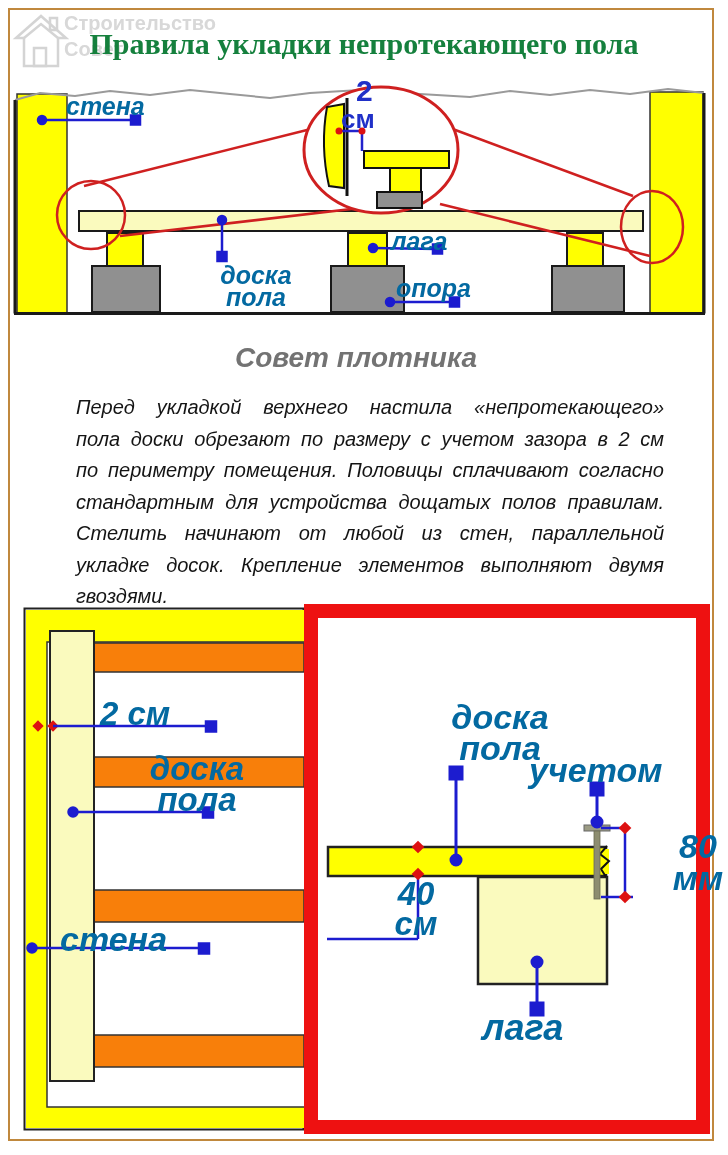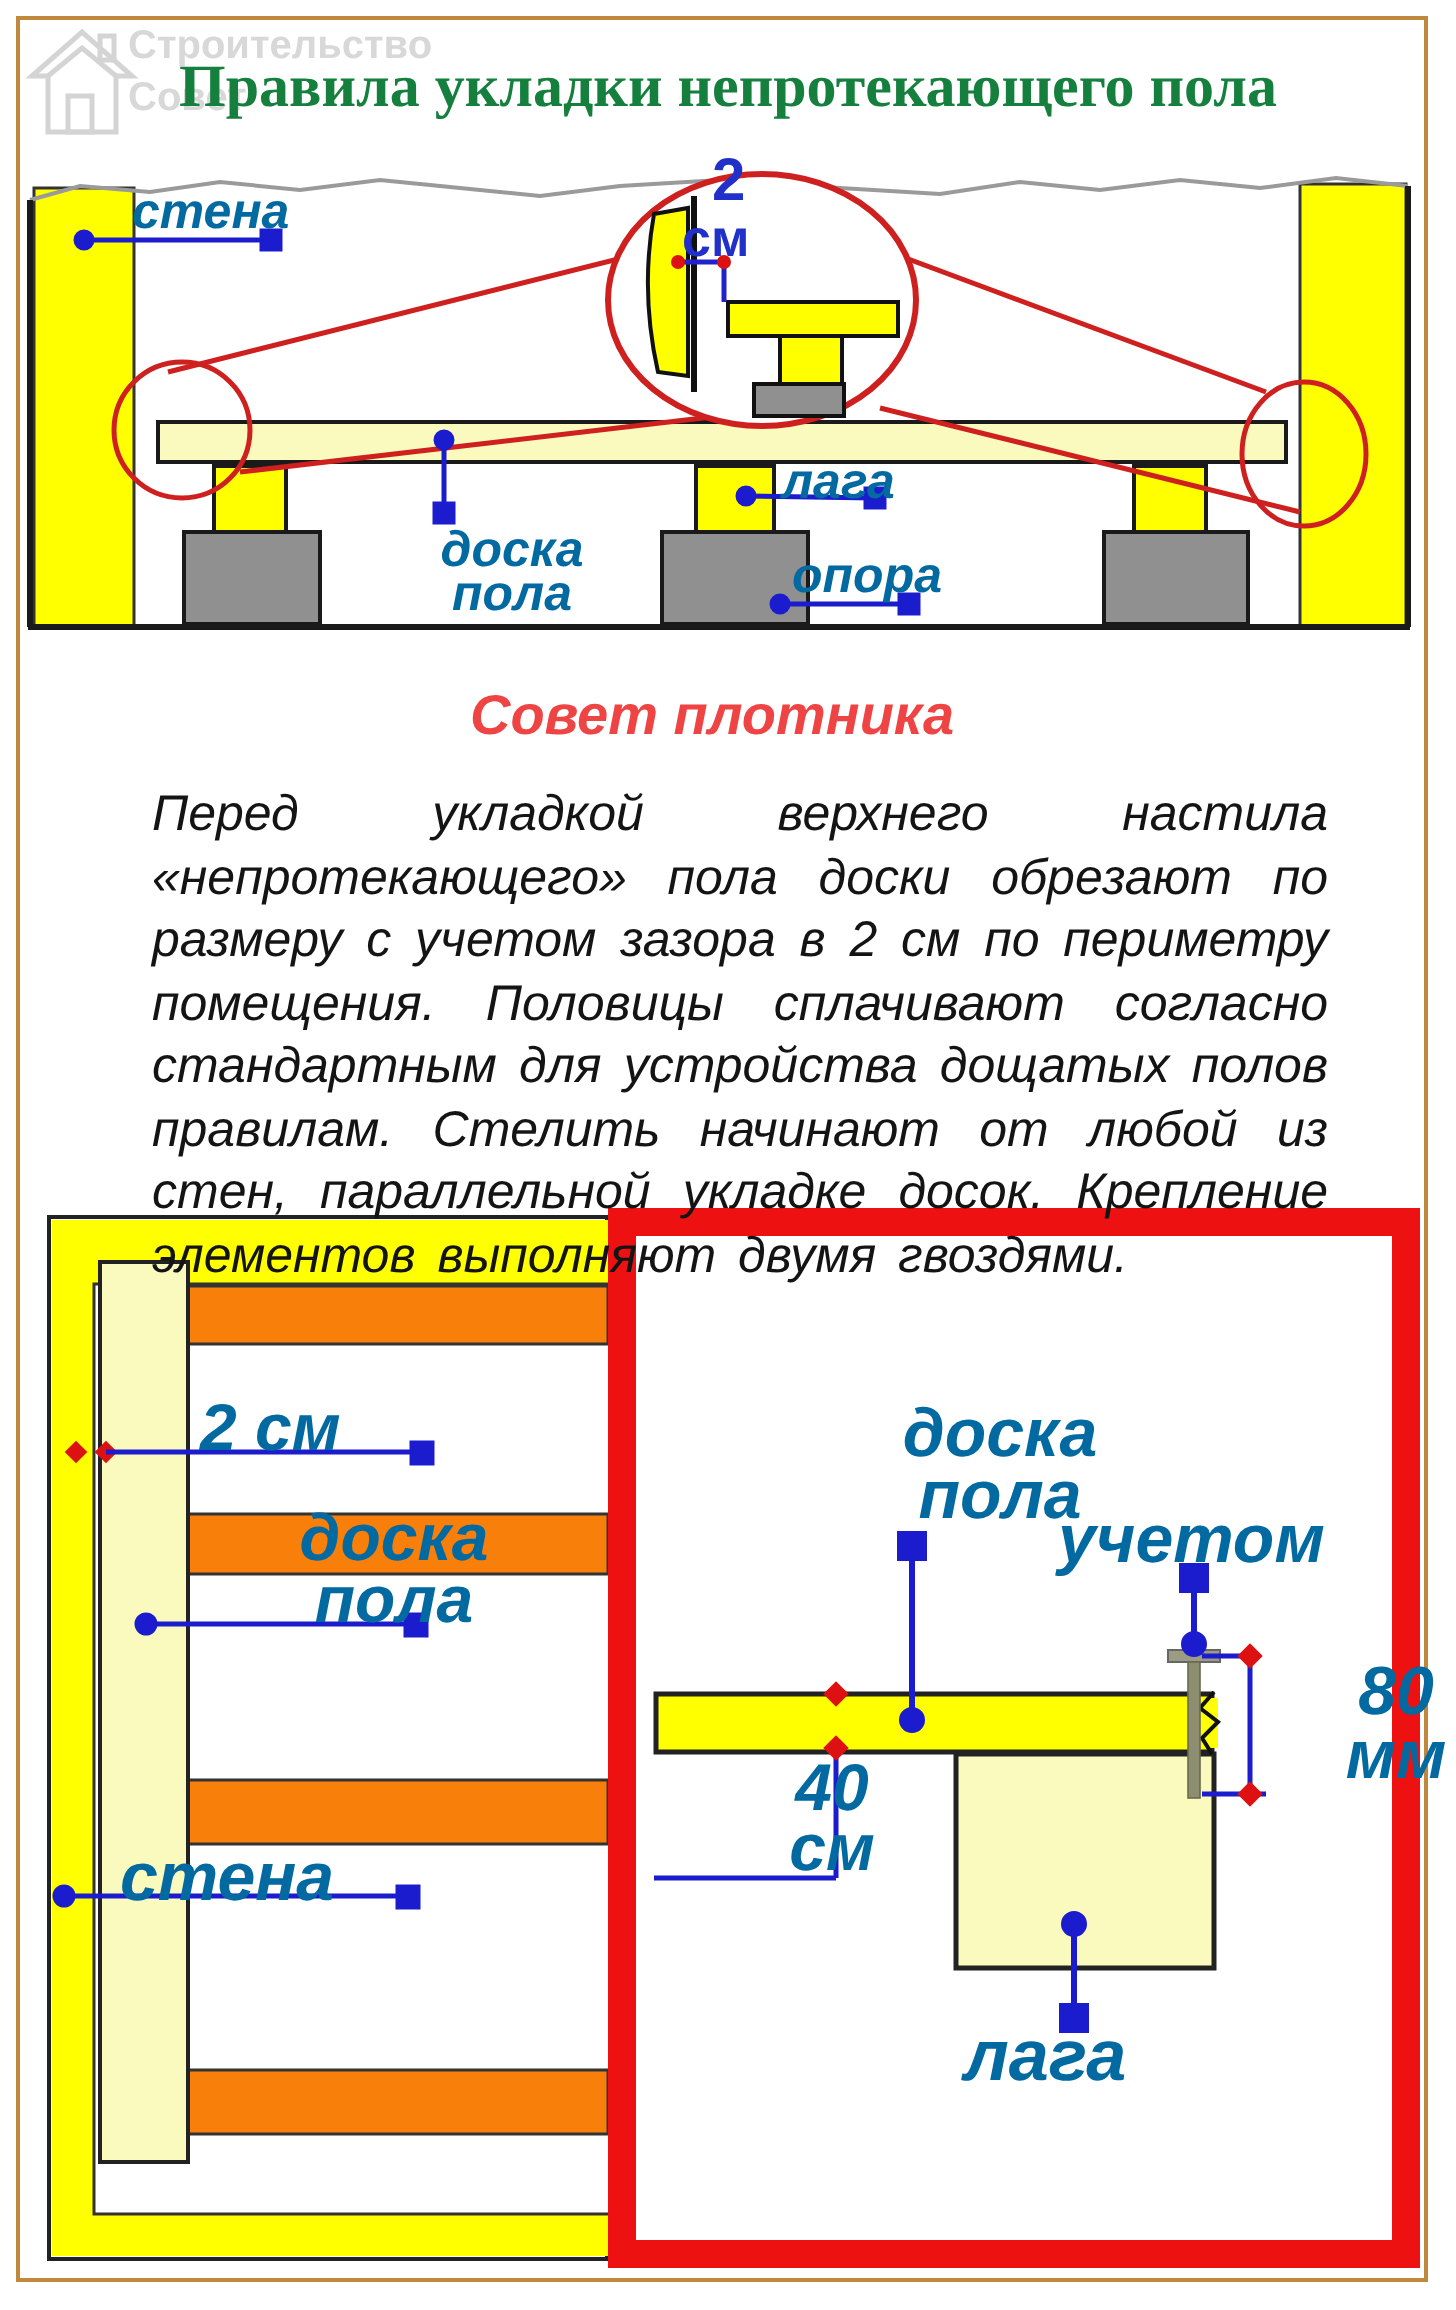--- a/index.html
+++ b/index.html
@@ -10,23 +10,23 @@
   svg.layer{position:absolute;left:0;top:0;z-index:1;}
   .lbl{position:absolute;font-family:"Liberation Sans",sans-serif;font-weight:bold;
        font-style:italic;color:#0369a1;white-space:nowrap;z-index:3;line-height:1;}
   .lbl.center{text-align:center;padding-left:34px;}
   .blue{color:#2030c8;font-style:normal;}
   #title{position:absolute;left:0;top:27px;width:728px;text-align:center;z-index:4;
          font-family:"Liberation Serif",serif;font-weight:bold;font-size:30px;color:#15803d;}
   #wm-text1,#wm-text2{position:absolute;color:#d8d8d8;font-size:20px;font-weight:bold;
          z-index:2;font-family:"Liberation Sans",sans-serif;}
   #advice-head{position:absolute;left:0;top:342px;width:712px;text-align:center;
-         font-size:28px;font-weight:bold;font-style:italic;color:#ef4444;z-index:3;}
+         font-size:28px;font-weight:bold;font-style:italic;color:#737373;z-index:3;}
   #advice-par{position:absolute;left:76px;top:392px;width:588px;z-index:3;
-         font-size:25px;line-height:31.5px;font-style:italic;color:#141414;
+         font-size:20px;line-height:31.5px;font-style:italic;color:#141414;
          text-align:justify;word-spacing:4px;}
   .two{line-height:1;}
 </style>
 </head>
 <body>
 
 <div id="page">
 
   <div class="frame"></div>
 

